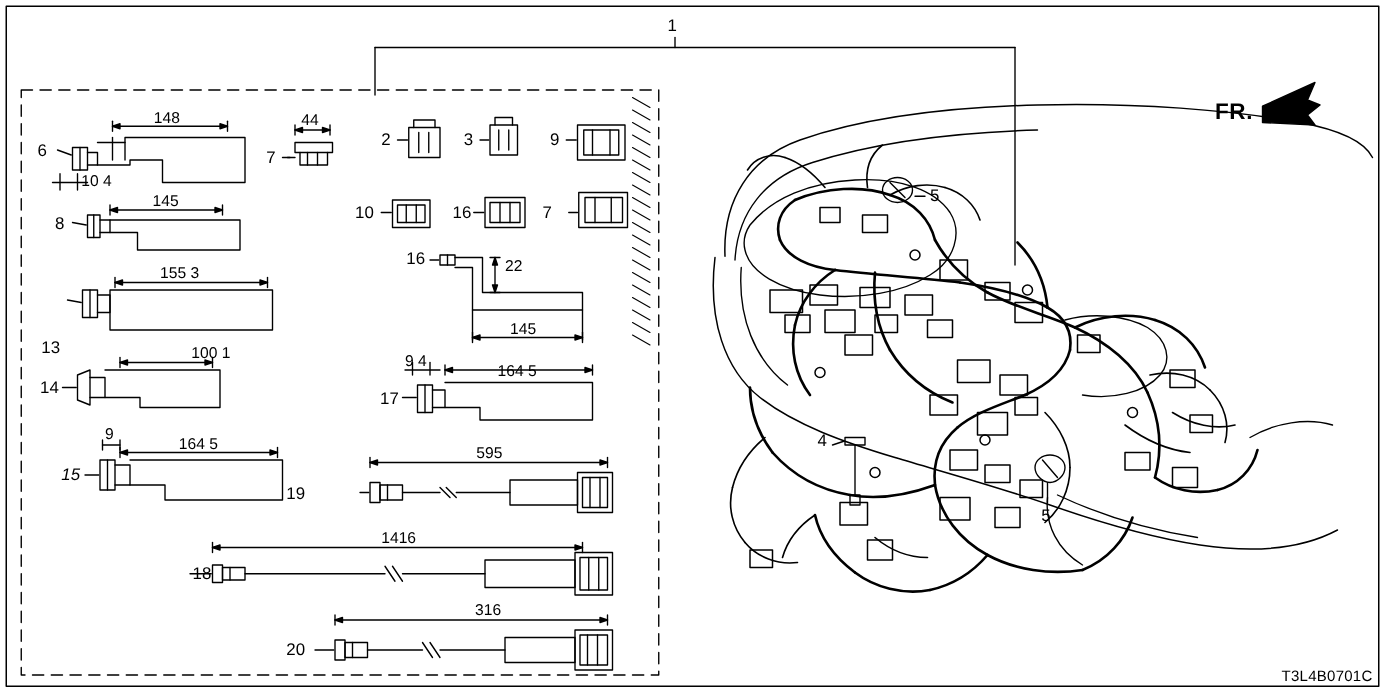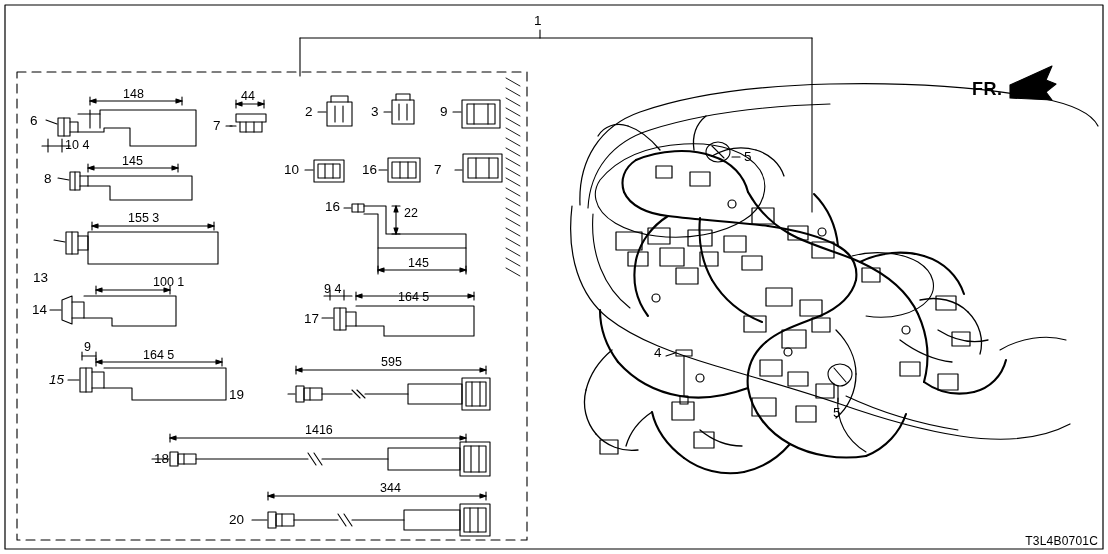--- a/index.html
+++ b/index.html
@@ -446,21 +446,21 @@
   <div class="lbl dim" style="left:128px;top:212px;text-align:center;">155 3</div>
   <div class="lbl dim" style="left:404px;top:207px;">22</div>
   <div class="lbl dim" style="left:408px;top:257px;">145</div>
   <div class="lbl dim" style="left:113px;top:276px;margin-left:40px;">100 1</div>
   <div class="lbl dim" style="left:324px;top:283px;">9 4</div>
   <div class="lbl dim" style="left:398px;top:291px;">164 5</div>
   <div class="lbl dim" style="left:84px;top:341px;">9</div>
   <div class="lbl dim" style="left:143px;top:349px;">164 5</div>
   <div class="lbl dim" style="left:381px;top:356px;">595</div>
   <div class="lbl dim" style="left:305px;top:424px;">1416</div>
-  <div class="lbl dim" style="left:380px;top:482px;">344</div>
+  <div class="lbl dim" style="left:380px;top:482px;">316</div>
 
   <div class="lbl callout" style="left:744px;top:150px;">5</div>
   <div class="lbl callout" style="left:654px;top:346px;">4</div>
   <div class="lbl callout" style="left:833px;top:406px;">5</div>
 
   <div class="fr" style="left:972px;top:79px;">FR.</div>
 
   <div class="partno">T3L4B0701C</div>
 
 </div>

